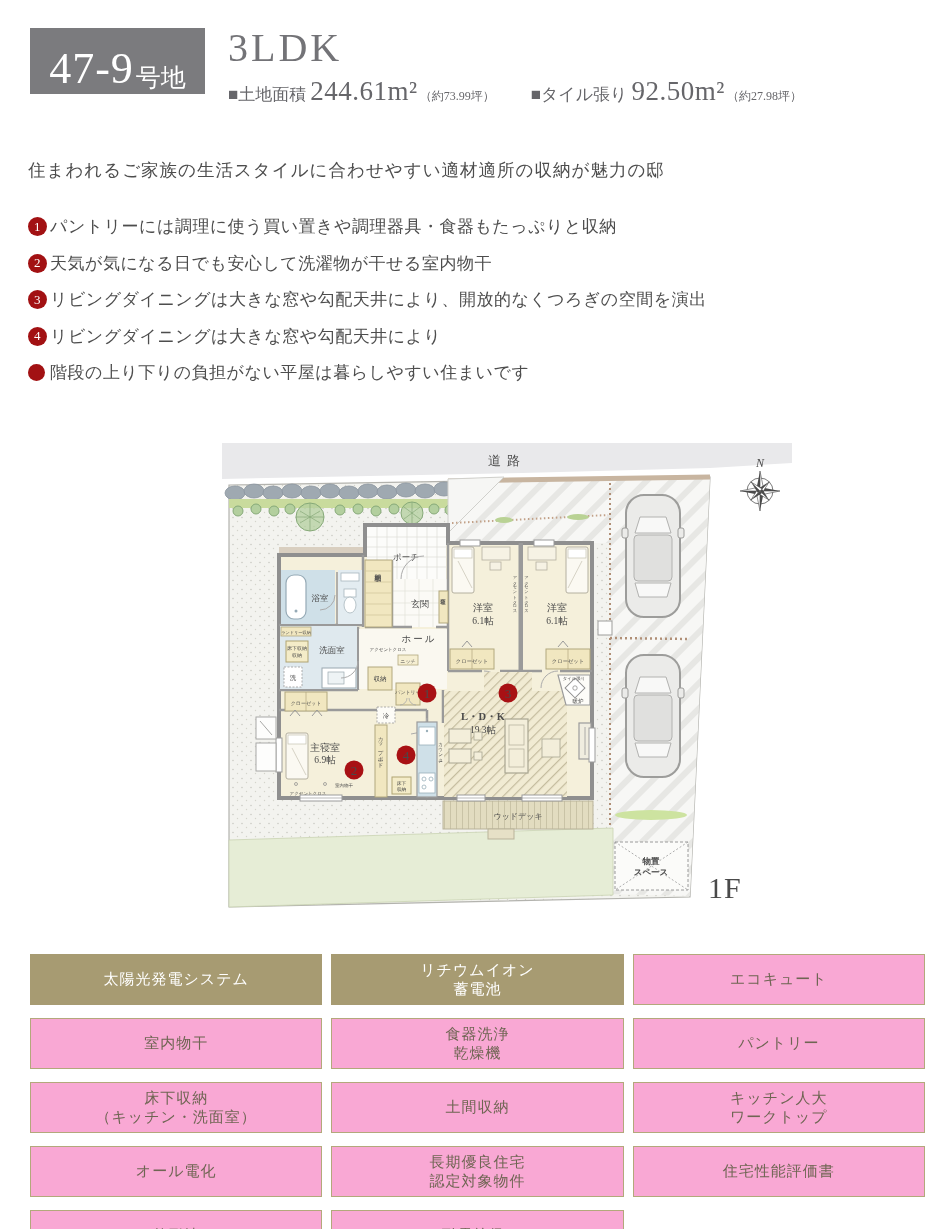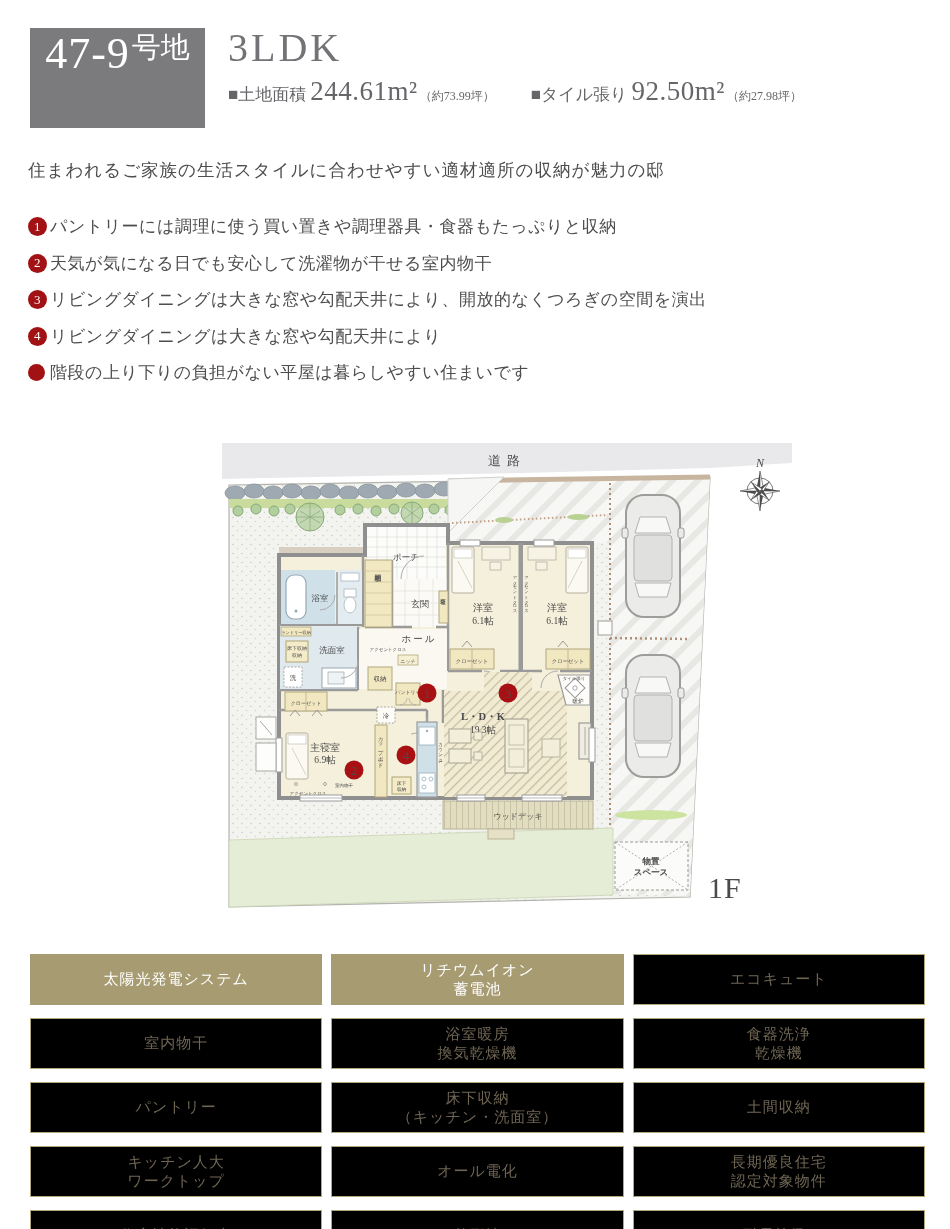--- a/index.html
+++ b/index.html
@@ -1,25 +1,25 @@
 <!DOCTYPE html>
 <html><head>
 <meta charset="utf-8">
 <style>
   * { margin:0; padding:0; box-sizing:border-box; }
   html,body { background:#fff; }
   body { font-family:"Liberation Serif","DejaVu Serif",serif; color:#4f4f4f; }
   .page { position:relative; width:950px; height:1229px; background:#fff; overflow:hidden; }
 
   
-  .lot-box { position:absolute; left:30px; top:28px; width:175px; height:100px;
-    background:#7b7b7e; color:#fff; display:flex; align-items:flex-start;
+  .lot-box { position:absolute; left:30px; top:28px; width:175px; height:66px;
+    background:#7b7b7e; color:#fff; display:flex; align-items:flex-end;
     justify-content:center; padding-top:0; }
   .lot-box .num { font-size:44px; letter-spacing:1px; }
-  .lot-box .suf { font-size:29px; margin-left:2px; }
+  .lot-box .suf { font-size:25px; margin-left:2px; }
   .type-title { position:absolute; left:228px; top:24px; font-size:40px; color:#737377; letter-spacing:3px;text-align:right; }
   .area-line { position:absolute; left:228px; top:76px; display:flex; align-items:baseline; color:#66666a; white-space:nowrap; }
   .area-line .lbl { font-size:17px; }
   .area-line .val { font-size:27px; margin:0 2px 0 4px; letter-spacing:0.5px; }
   .area-line .tsubo { font-size:12px; }
   .area-line .gap { width:36px; }
 
   
   .intro { position:absolute; left:28px; top:158px; font-size:17.5px; color:#4d4d4d; letter-spacing:1px; }
   .features { position:absolute; left:28px; top:216px; list-style:none; }
@@ -30,21 +30,21 @@
 
   
   .plan { position:absolute; left:222px; top:443px; width:570px; height:485px; }
   .plan text { font-family:"Liberation Serif","DejaVu Serif",serif; fill:#4a4a4a; }
   .vtx { writing-mode:vertical-rl; text-orientation:upright; }
 
   
   .tags { position:absolute; left:30px; top:954px; width:895px; display:grid;
     grid-template-columns:repeat(3,1fr); column-gap:9px; row-gap:13px; }
   .tag { height:51px; display:flex; align-items:center; justify-content:center; text-align:center;
-    background:#000000; border:1px solid #b3a87b; color:#6f6553; font-size:15px;
+    background:#f9a8d4; border:1px solid #b3a87b; color:#6f6553; font-size:15px;
     line-height:1.25; white-space:pre-line; letter-spacing:1px; }
   .tag--filled { background:#a79b72; border-color:#a79b72; color:#fff; }
 </style>
 </head>
 <body>
 
 <div class="page">
 
   <div class="lot-box">
     <span class="num">47-9</span>
@@ -443,22 +443,20 @@
 
     <text x="486" y="455" font-size="30" fill="#7c7c7f" letter-spacing="1">1F</text>
   </svg>
 
   <div class="tags">
     <div class="tag tag--filled">太陽光発電システム</div>
     <div class="tag tag--filled">リチウムイオン
 蓄電池</div>
     <div class="tag">エコキュート</div>
     <div class="tag">室内物干</div>
-    <div class="tag">浴室暖房
-換気乾燥機</div>
     <div class="tag">食器洗浄
 乾燥機</div>
     <div class="tag">パントリー</div>
     <div class="tag">床下収納
 （キッチン・洗面室）</div>
     <div class="tag">土間収納</div>
     <div class="tag">キッチン人大
 ワークトップ</div>
     <div class="tag">オール電化</div>
     <div class="tag">長期優良住宅

